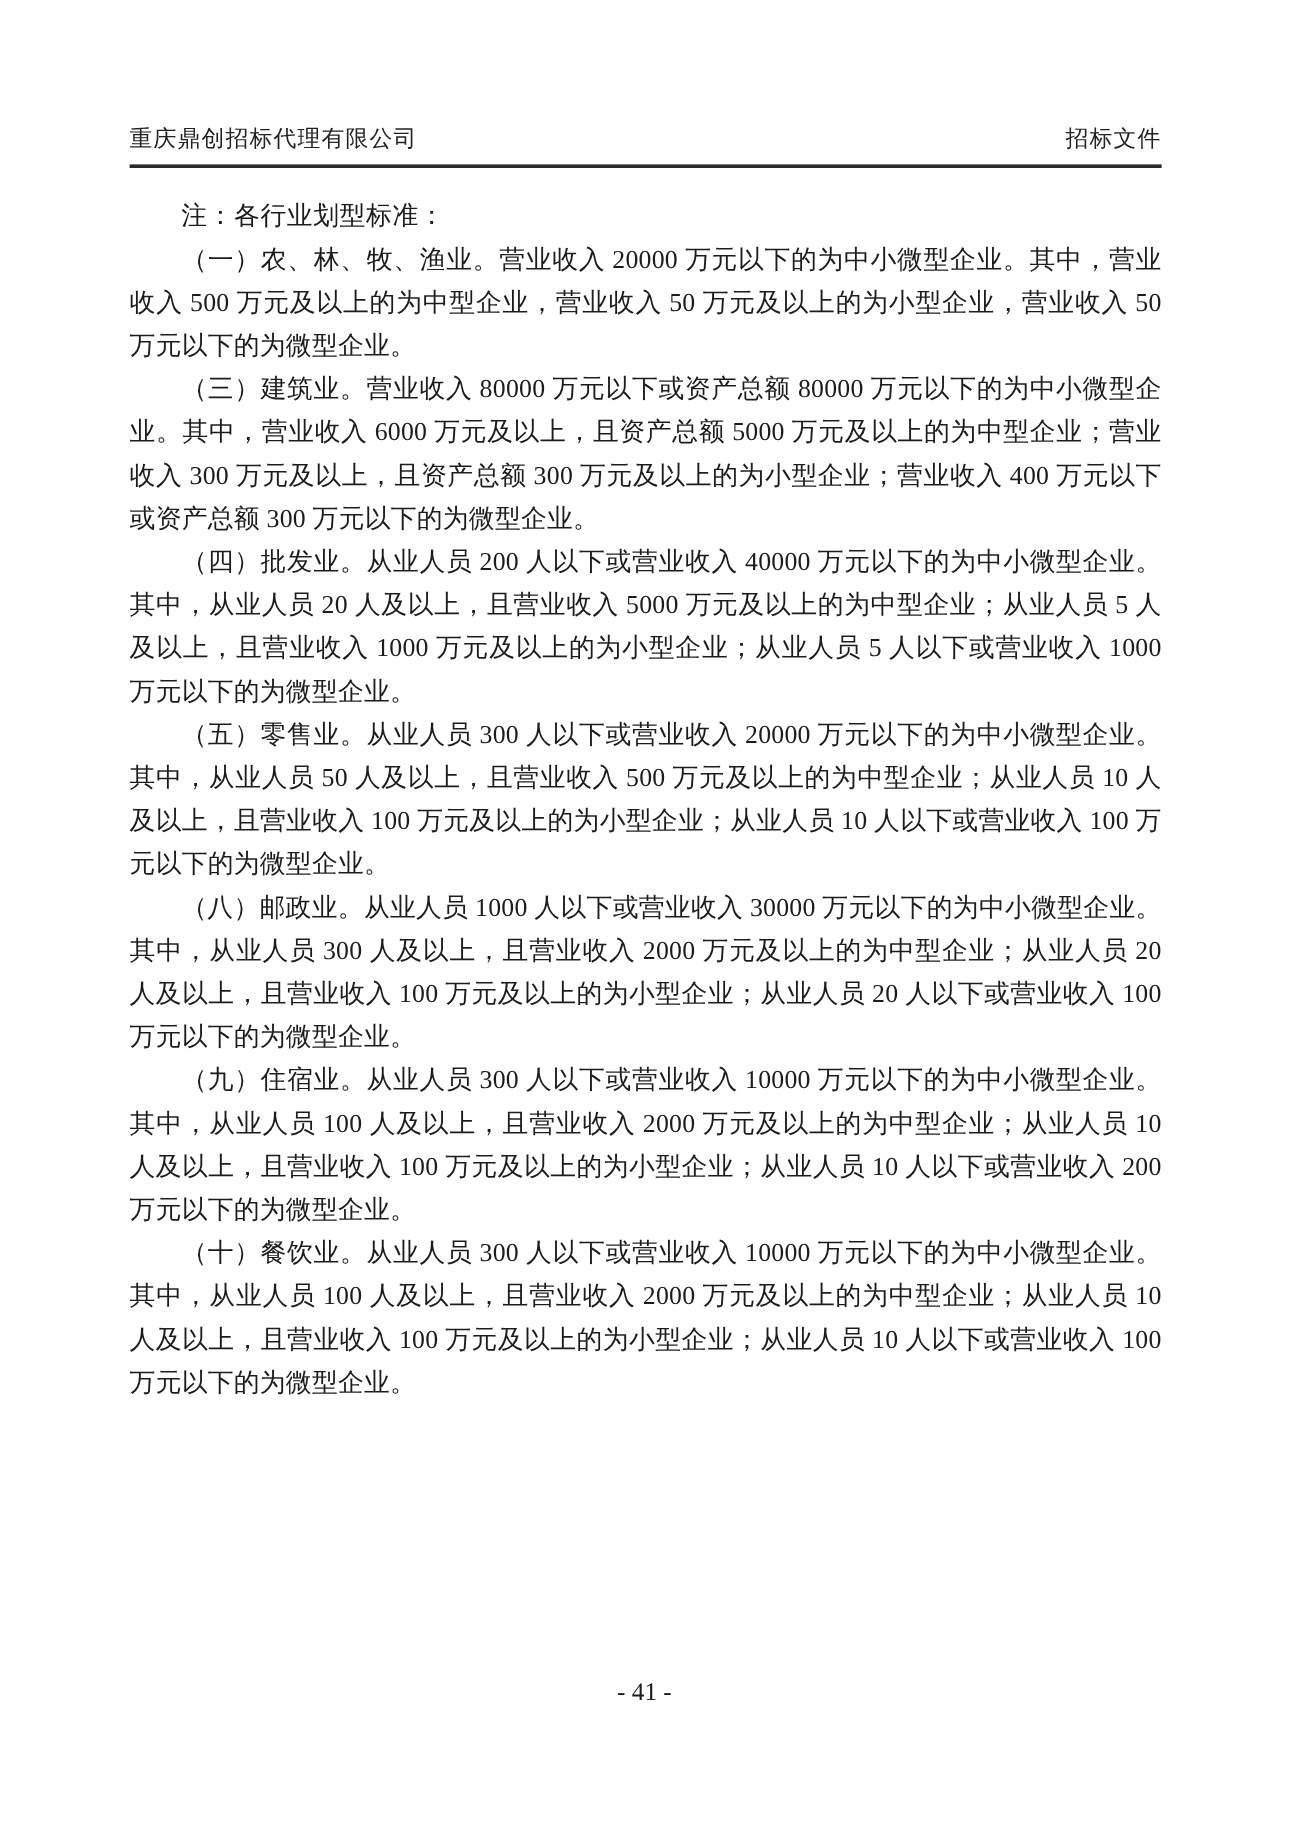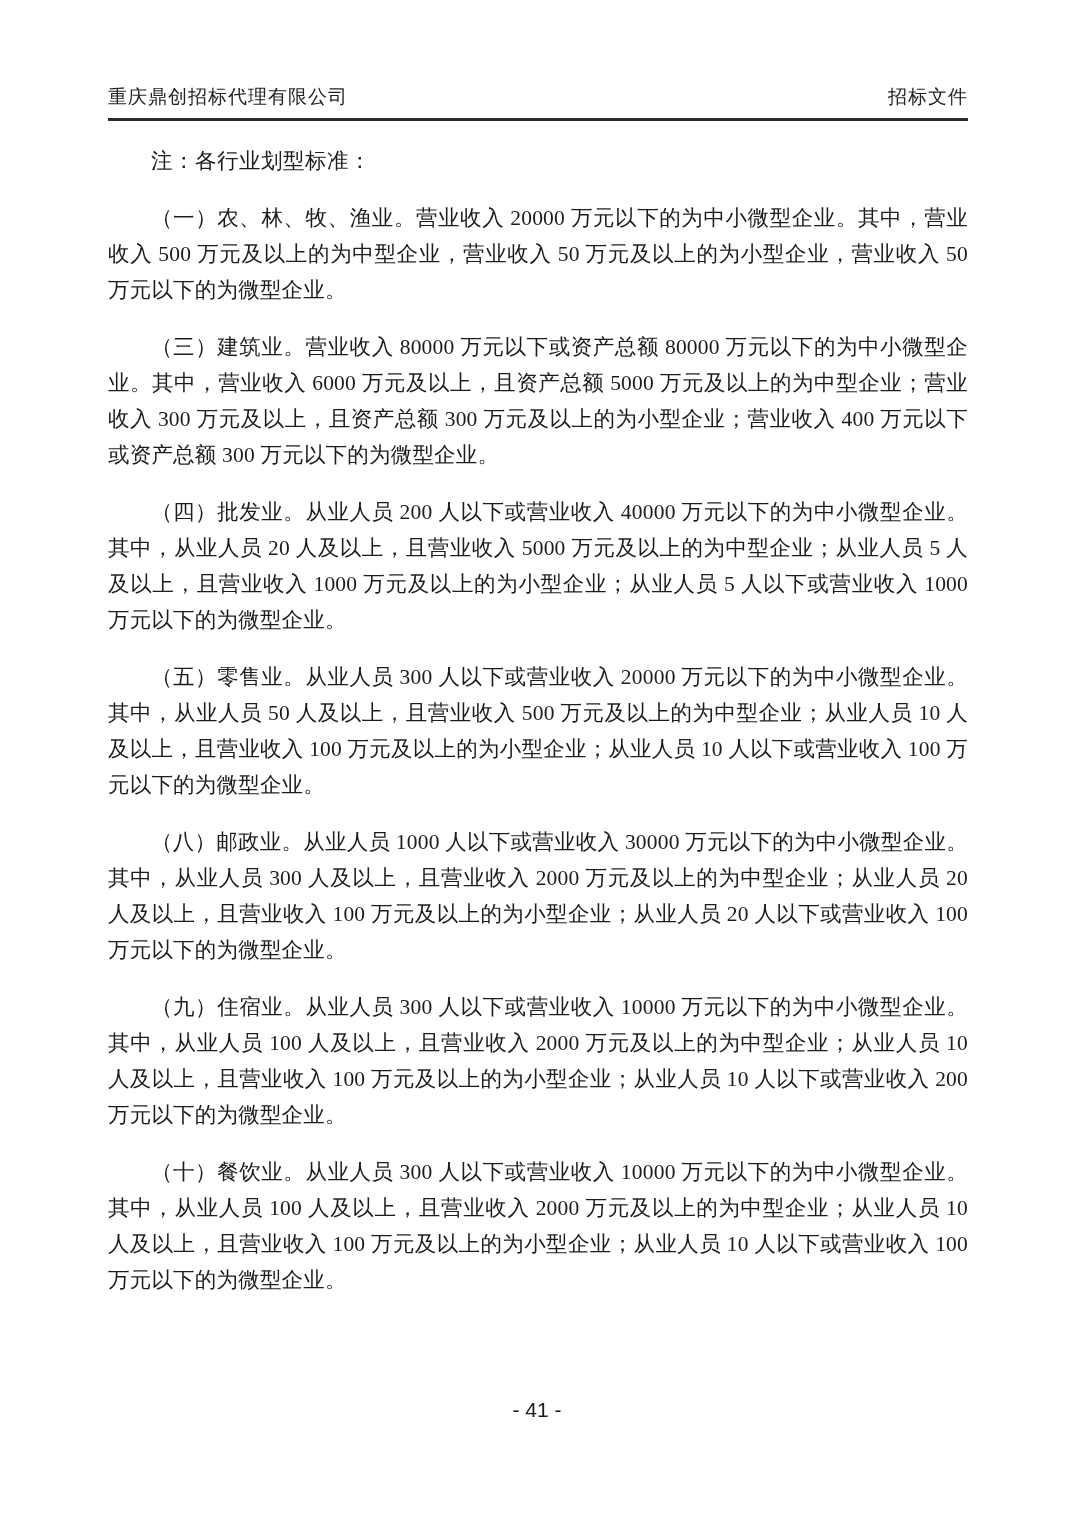--- a/index.html
+++ b/index.html
@@ -18,51 +18,51 @@
     padding: 84px 106px 0 108px;
   }
   .header-row {
     display: flex;
     justify-content: space-between;
     align-items: flex-end;
     font-size: 19px;
     letter-spacing: 1px;
     color: #222;
     padding-bottom: 8px;
+    margin-top: 19px;
   }
   .header-rule {
     border: none;
     border-top: 3px solid #2a2a2a;
     height: 0;
     margin-bottom: 22px;
   }
   .body-text {
     font-size: 21.5px;
     line-height: 36px;
     text-align: justify;
     color: #1c1c1c;
   }
   .note-title {
     text-indent: 2em;
     letter-spacing: 0.5px;
   }
   .para {
     text-indent: 2em;
     letter-spacing: 0.2px;
-    margin-top: 21px;
   }
   .page-footer {
     position: absolute;
     left: 0;
     right: 0;
     top: 1398px;
     text-align: center;
     font-size: 21px;
     color: #1c1c1c;
-    font-family: Liberation Sans, sans-serif;
+    font-family: Liberation Serif, serif;
   }
 </style>
 </head>
 <body>
 
 <div class="page">
   <div class="page-inner">
 
     <div class="header-row">
       <span>重庆鼎创招标代理有限公司</span>

